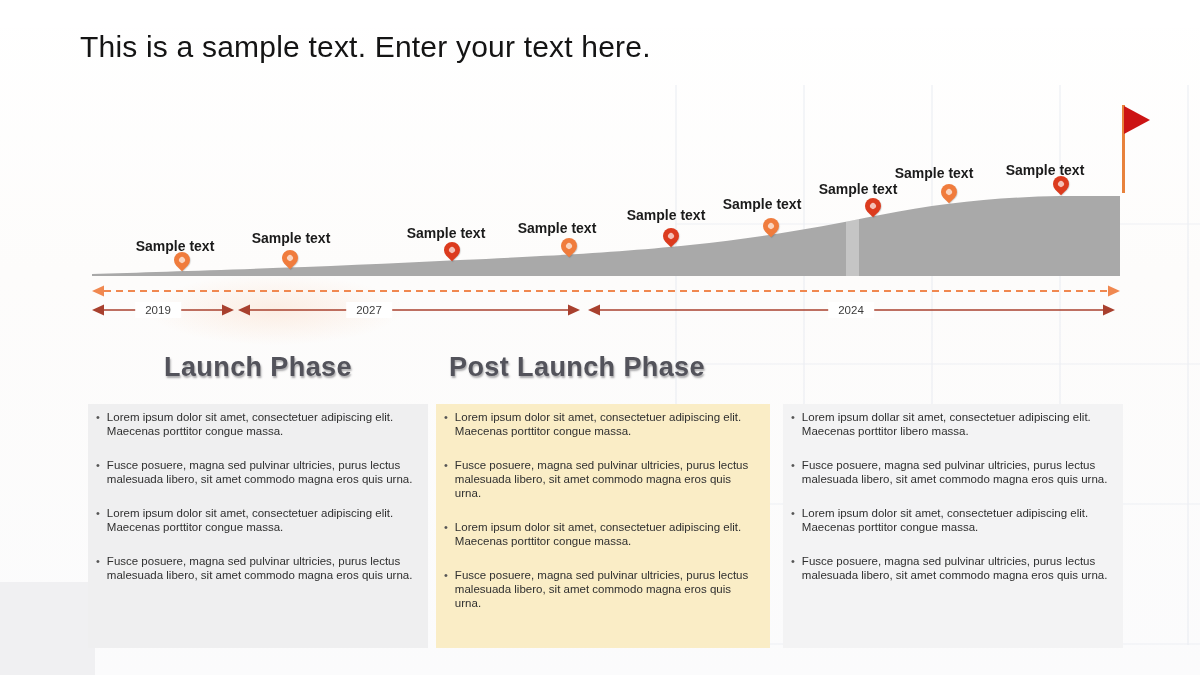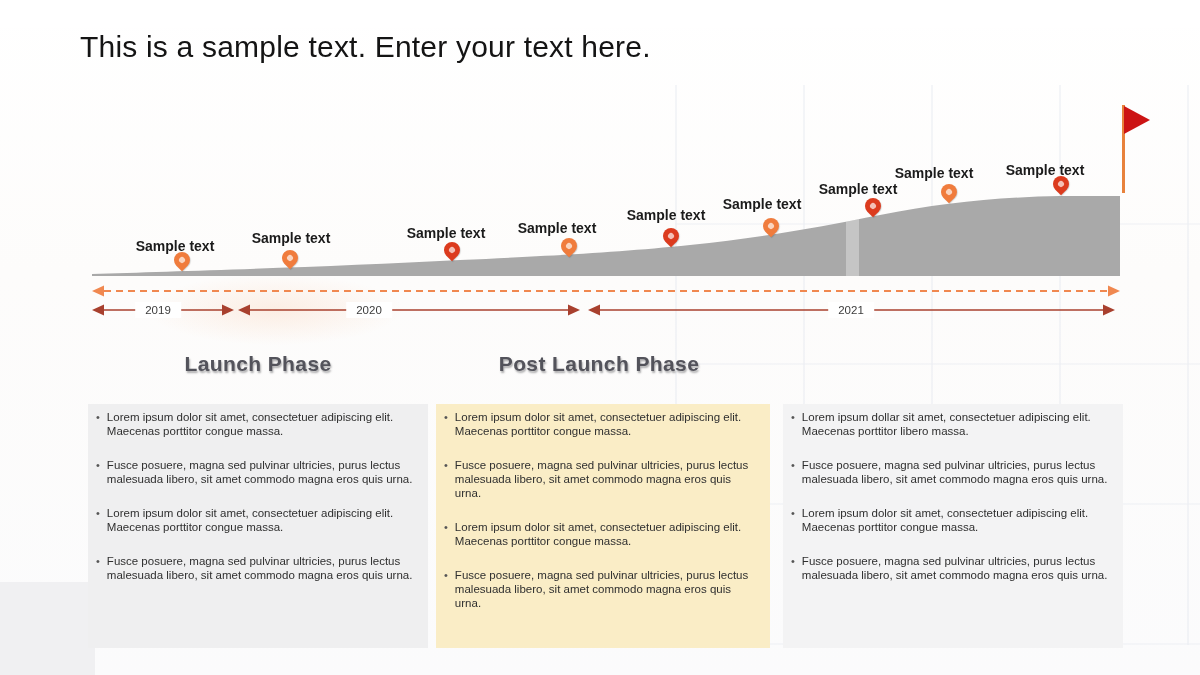--- a/index.html
+++ b/index.html
@@ -41,31 +41,31 @@
   .pin-label{position:absolute;transform:translateX(-50%);font-size:14px;font-weight:bold;
     color:#1b1b1b;white-space:nowrap;}
 
   
   .flag-pole{position:absolute;left:1122px;top:105px;width:2.5px;height:88px;background:#e8823c;}
   .flag{position:absolute;left:1124px;top:106px;width:0;height:0;
     border-left:26px solid #cc1414;border-top:14px solid transparent;border-bottom:14px solid transparent;}
 
   
   .phase-heading{position:absolute;top:352px;height:30px;text-align:center;
-    font-size:21px;font-weight:800;letter-spacing:.4px;color:#53535b;
+    font-size:27px;font-weight:800;letter-spacing:.4px;color:#53535b;
     text-shadow:1px 1.5px 2px rgba(70,70,75,.45);}
   .panel{position:absolute;top:404px;height:244px;box-sizing:border-box;padding:6px 12px 6px 8px;}
   .panel.gray1{background:#efeff0;}
   .panel.yellow{background:#faedc6;}
   .panel.gray2{background:#f3f3f4;}
   .bullet{display:flex;gap:7px;margin-bottom:20px;font-size:11.5px;line-height:14px;color:#2f2f2f;}
   .bullet .dot{color:#555;font-size:11px;line-height:14px;}
 
   .h1x{left:88px;width:340px;}   .p1x{left:88px;width:340px;}
-  .h2x{left:432px;width:334px;}  .p2x{left:436px;width:334px;}
+  .h2x{left:410px;width:334px;}  .p2x{left:436px;width:334px;}
   .h3x{left:783px;width:340px;}  .p3x{left:783px;width:340px;}
 </style>
 </head>
 <body>
 
 <div class="slide">
 
   <div class="bg-topband"></div>
   <div class="bg-grid-right"></div>
   <div class="bg-warm"></div>
@@ -99,22 +99,22 @@
       <polygon points="580,310 568,304.6 568,315.4"></polygon>
     </g>
     <g fill="#a8402e">
       <line x1="599" y1="310" x2="1104" y2="310" stroke="#a8402e" stroke-width="1.7"></line>
       <polygon points="588,310 600,304.6 600,315.4"></polygon>
       <polygon points="1115,310 1103,304.6 1103,315.4"></polygon>
     </g>
   </svg>
 
   <span class="year" style="left:158px">2019</span>
-  <span class="year" style="left:369px">2020</span>
-  <span class="year" style="left:851px">2021</span>
+  <span class="year" style="left:369px">2027</span>
+  <span class="year" style="left:851px">2024</span>
 
   <div class="flag-pole"></div>
   <div class="flag"></div>
 
   <div class="pin orange" style="left:174px;top:252px"></div>
   <div class="pin-label" style="left:175px;top:238px">Sample text</div>
 
   <div class="pin orange" style="left:282px;top:250px"></div>
   <div class="pin-label" style="left:291px;top:230px">Sample text</div>
 

